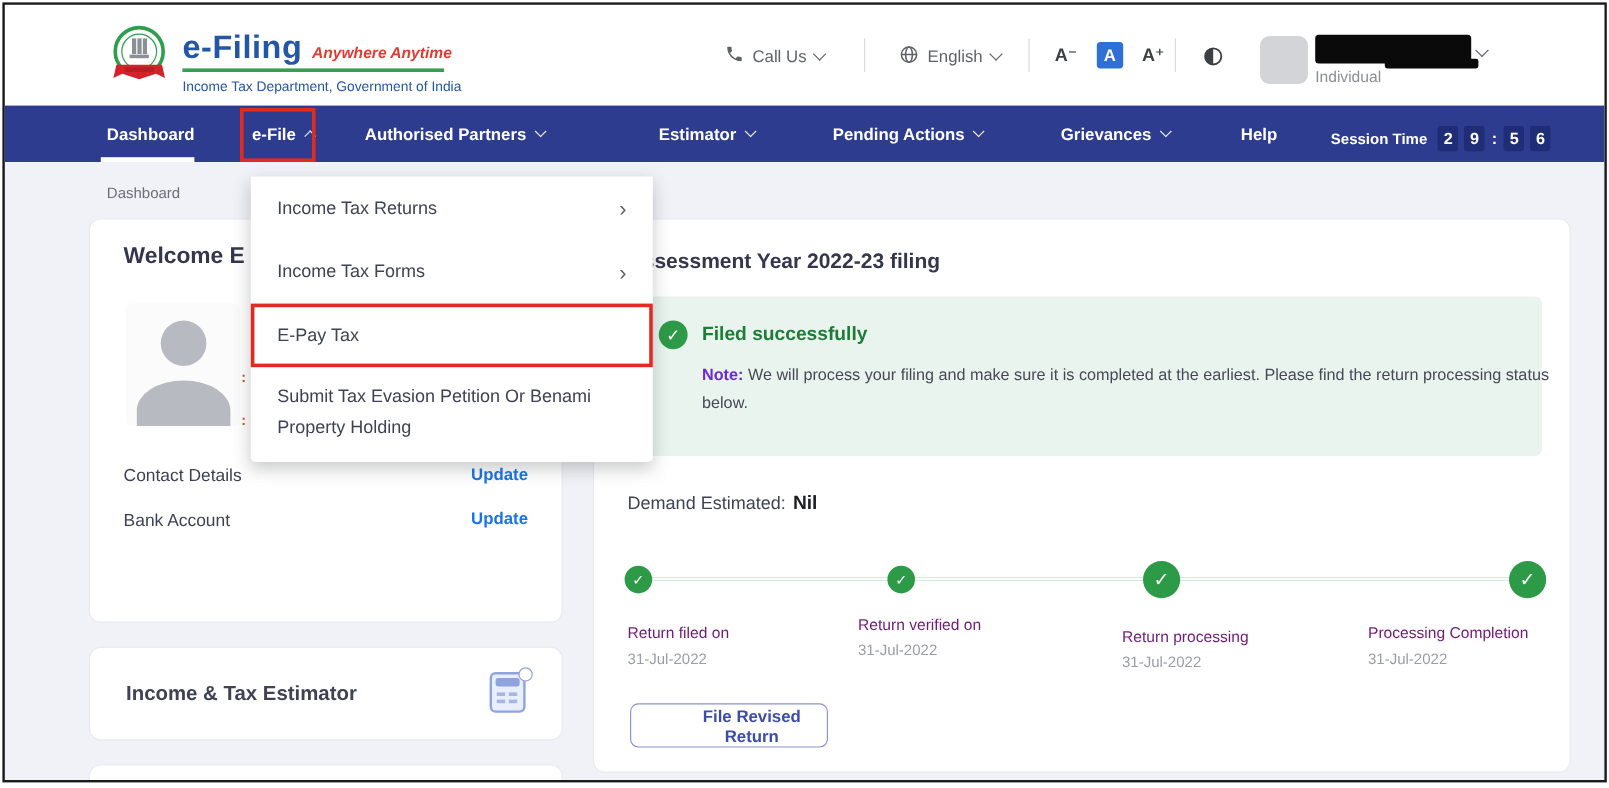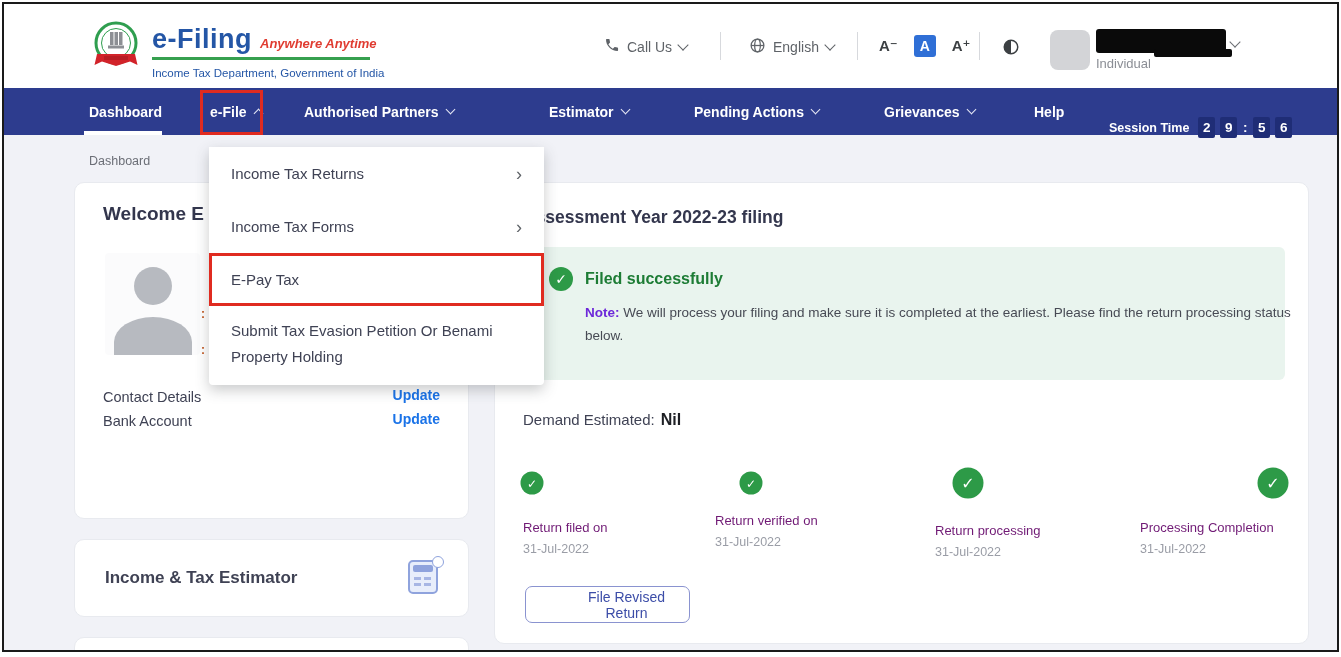--- a/index.html
+++ b/index.html
@@ -28,21 +28,21 @@
   .redact{position:absolute;left:1092px;top:25px;width:130px;height:24px;background:#0a0a0a;border-radius:3px;}
   .redact2{position:absolute;left:1150px;top:45px;width:78px;height:8px;background:#0a0a0a;border-radius:2px;}
   .user-chev{position:absolute;left:1227px;top:38px;color:#6a6d72;}
   .user-role{position:absolute;left:1092px;top:52px;font-size:13px;color:#8b8e95;}
   
   .navbar{position:absolute;left:0;top:84px;width:100%;height:47px;background:#2d3c8e;}
   .nav-item{position:absolute;top:0;height:47px;display:flex;align-items:center;gap:8px;color:#fff;font-size:14px;font-weight:bold;cursor:pointer;}
   .nav-item .chev{width:6px;height:6px;border-color:#e6e8f5;}
   .nav-underline{position:absolute;left:80px;bottom:0;width:78px;height:4px;background:#fff;}
   .efile-box{position:absolute;left:196px;top:2px;width:63px;height:45px;border:3px solid #e02b20;box-sizing:border-box;z-index:60;pointer-events:none;}
-  .session{position:absolute;left:1105px;top:16px;height:47px;display:flex;align-items:center;gap:5px;}
+  .session{position:absolute;left:1105px;top:4px;height:47px;display:flex;align-items:center;gap:5px;}
   .session-label{color:#fff;font-size:12.5px;font-weight:bold;margin-right:4px;}
   .sess-digit{width:17px;height:21px;background:#1f2d76;border-radius:2px;color:#fff;font-size:13.5px;font-weight:bold;display:flex;align-items:center;justify-content:center;}
   .sess-colon{color:#fff;font-size:13.5px;font-weight:bold;width:6px;text-align:center;}
   
   .breadcrumb{position:absolute;left:85px;top:150px;font-size:12.5px;color:#6b6e76;}
   
   .card{position:absolute;background:#fff;border:1px solid #e8eaef;border-radius:10px;box-sizing:border-box;}
   .profile-card{left:70px;top:178px;width:395px;height:337px;}
   .welcome{position:absolute;left:28px;top:20px;font-size:19px;font-weight:bold;color:#33364d;white-space:nowrap;}
   .avatar-box{position:absolute;left:30px;top:70px;width:95px;height:102px;background:#fbfbfc;border-radius:4px;overflow:hidden;}
@@ -70,21 +70,21 @@
   .banner-note b{color:#6d28d9;}
   .demand{position:absolute;left:28px;top:228px;font-size:15px;color:#3f4254;}
   .demand b{font-size:16px;color:#1d1f24;margin-left:6px;}
   .tl-line{position:absolute;left:37px;top:298px;width:741px;height:3px;background:#2d9a47;box-shadow:0 3px 0 #fff inset;}
   .tl-dot{position:absolute;border-radius:50%;background:#2d9a47;color:#fff;display:flex;align-items:center;justify-content:center;font-weight:bold;transform:translate(-50%,-50%);top:300px;}
   .tl-dot.sm{width:23px;height:23px;font-size:12px;}
   .tl-dot.lg{width:31px;height:31px;font-size:16px;}
   .tl-step{position:absolute;top:337px;}
   .tl-label{font-size:13px;color:#701a75;}
   .tl-date{font-size:12.5px;color:#9a9da6;margin-top:7px;}
-  .revise-btn{position:absolute;left:30px;top:403px;width:165px;height:37px;background:#fff;border:1.5px solid #8a93d0;border-radius:7px;color:#3c4da8;font-size:14px;font-weight:normal;font-family:inherit;cursor:pointer;padding-left:44px;}
+  .revise-btn{position:absolute;left:30px;top:403px;width:165px;height:37px;background:#fff;border:1.5px solid #8a93d0;border-radius:7px;color:#3c4da8;font-size:14px;font-weight:bold;font-family:inherit;cursor:pointer;padding-left:44px;}
   
   .dropdown{position:absolute;left:205px;top:143px;width:335px;background:#fff;z-index:50;box-shadow:0 5px 14px rgba(60,64,67,.28);border-radius:0 0 4px 4px;}
   .menu-item{display:flex;justify-content:space-between;align-items:center;padding:18px 22px;font-size:15px;font-weight:500;color:#3f4254;cursor:pointer;box-sizing:border-box;}
   .menu-item .sub-arrow{color:#5f6368;font-size:18px;line-height:10px;}
   .menu-item.highlighted{border:3px solid #e02b20;padding:15px 19px;}
   .menu-item.wrap{line-height:1.75;padding-top:12px;padding-bottom:14px;}
 </style>
 </head>
 <body>
 
@@ -201,21 +201,21 @@
   <div class="card profile-card">
     <div class="welcome">Welcome E</div>
     <div class="avatar-box">
       <div class="av-head"></div>
       <div class="av-body"></div>
     </div>
     <div class="p-row" style="top:204px;">
       <span class="p-label">Contact Details</span>
       <span class="p-action">Update</span>
     </div>
-    <div class="p-row" style="top:228px;">
+    <div class="p-row" style="top:241px;">
       <span class="p-label">Bank Account</span>
       <span class="p-action">Update</span>
     </div>
   </div>
   <span class="frag" style="left:197px;top:303px;">:</span>
   <span class="frag" style="left:197px;top:339px;">:</span>
 
   <div class="card estimator-card">
     <div class="estimator-title">Income &amp; Tax Estimator</div>
     <div class="calc"></div>

